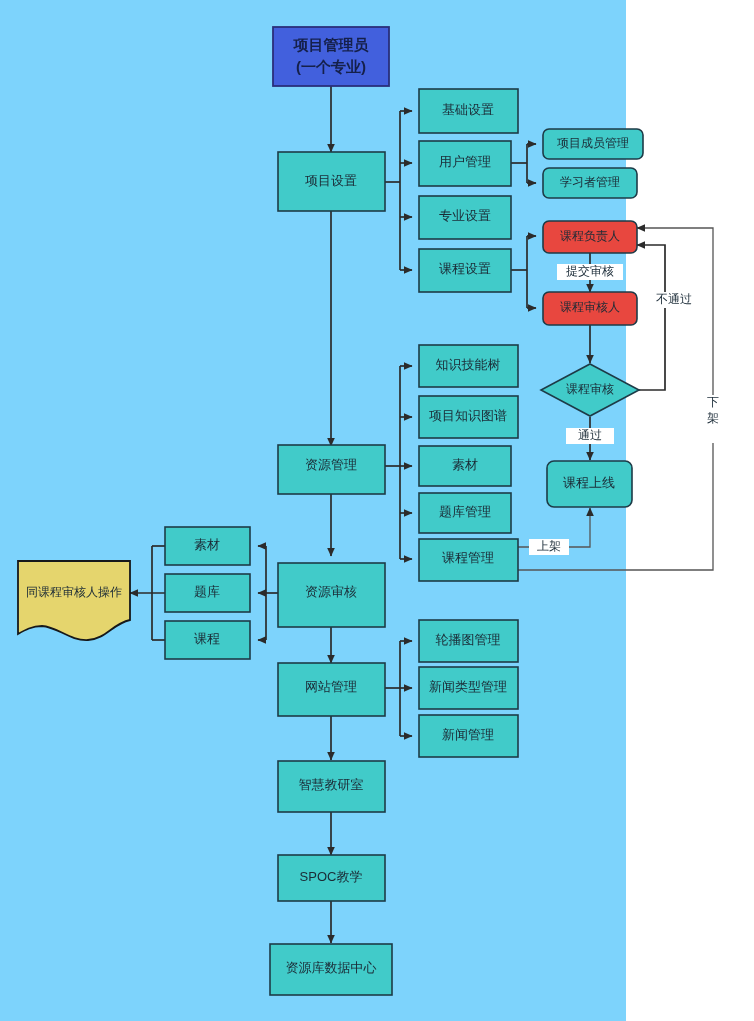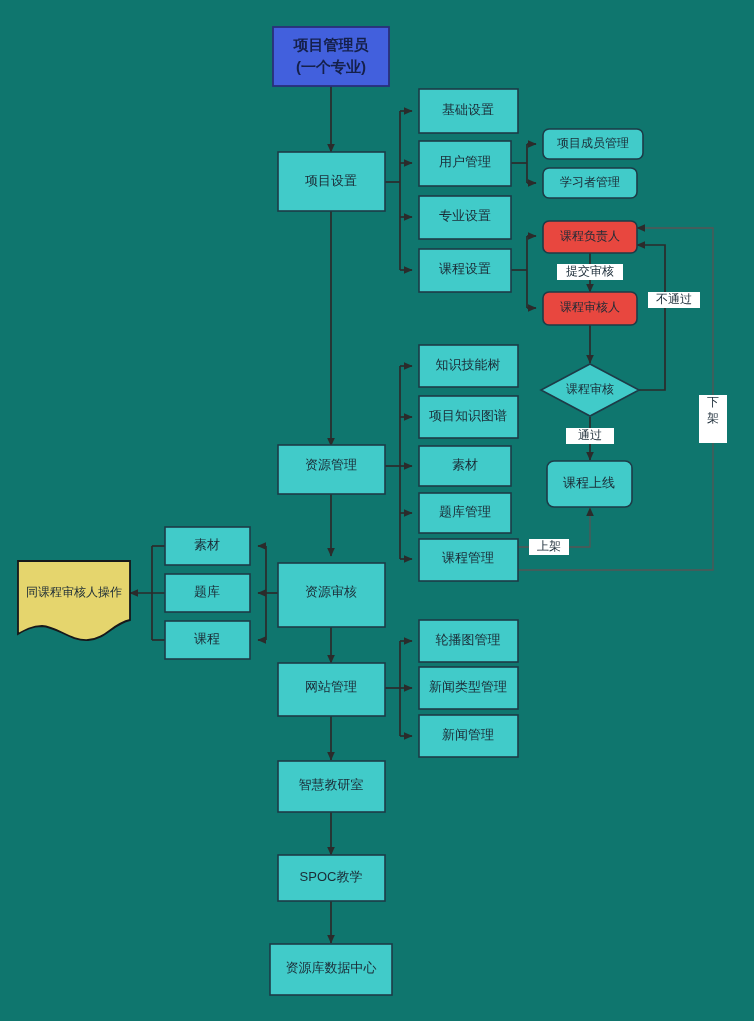--- a/index.html
+++ b/index.html
@@ -8,23 +8,23 @@
     background: #ffffff;
   }
   body {
     width: 754px;
     height: 1021px;
     font-family: "Liberation Sans", "DejaVu Sans", sans-serif;
     overflow: hidden;
   }
   #diagram-root {
     position: relative;
-    width: 754px;
+    width: 626px;
     height: 1021px;
-    background: #0f766e;
+    background: #7dd3fc;
   }
   svg#flow {
     display: block;
     width: 754px;
     height: 1021px;
   }
   .nodeLabel {
     font-family: "Liberation Sans", "DejaVu Sans", sans-serif;
     font-size: 13px;
     fill: #1b2b36;

